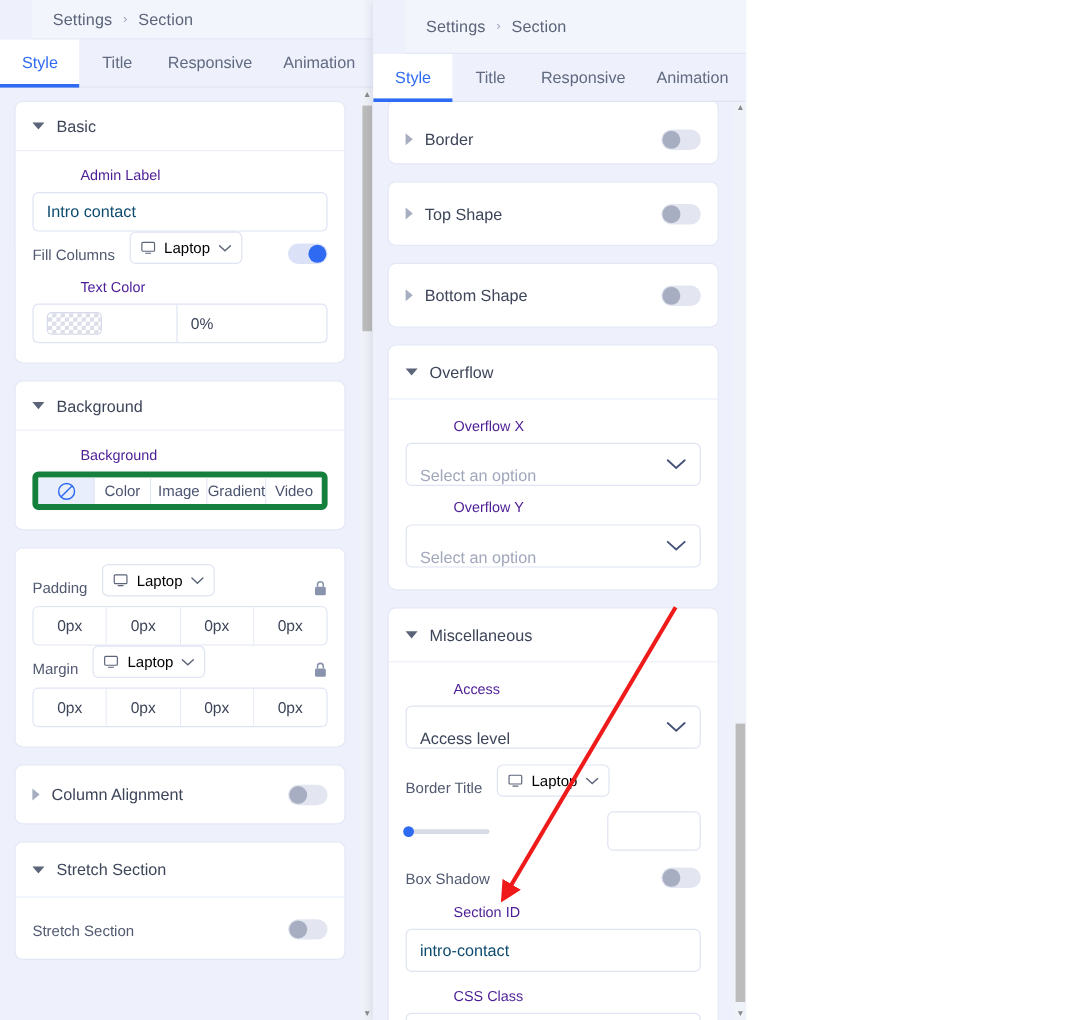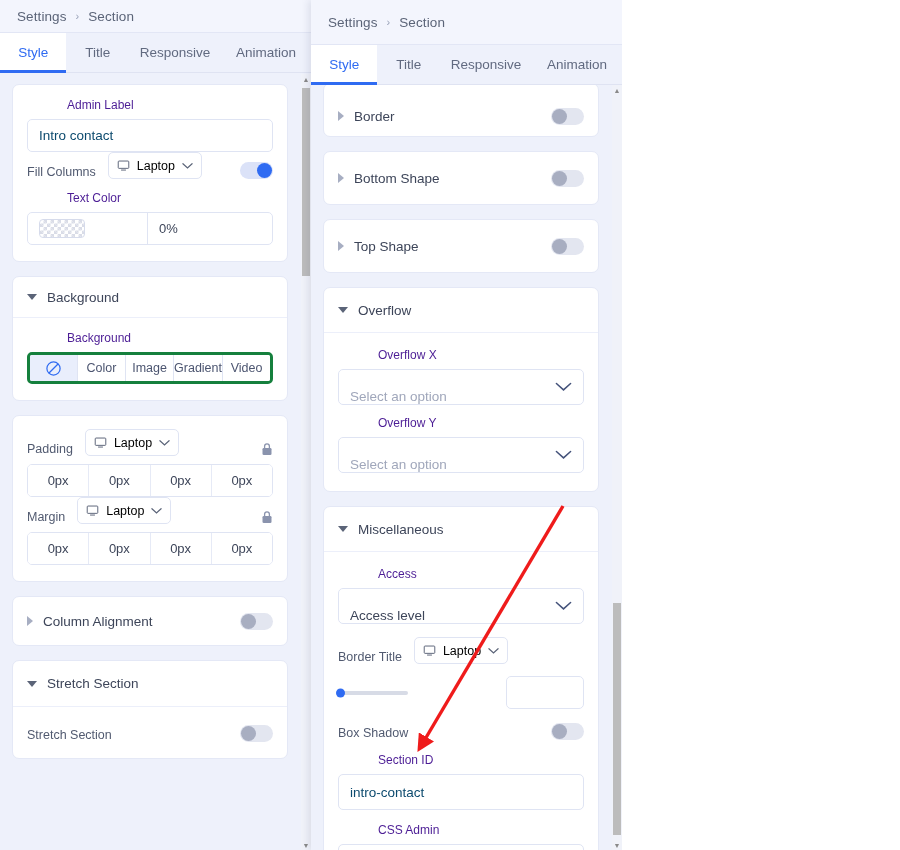--- a/index.html
+++ b/index.html
@@ -18,20 +18,21 @@
     overflow: hidden;
   }
   .breadcrumb {
     height: 33px;
     background: #f3f5fd;
     display: flex;
     align-items: center;
     padding-left: 17px;
     gap: 9px;
     border-bottom: 1px solid #e2e6f5;
+    margin-left: 27px;
   }
   .bc-item { font-size: 13.5px; color: #5b6478; letter-spacing: .1px; }
   .bc-sep { font-size: 11px; color: #9aa2b8; }
 
   .tabbar {
     height: 40px;
     background: #eef1fb;
     display: flex;
     align-items: stretch;
     border-bottom: 1px solid #dfe3f2;
@@ -186,21 +187,21 @@
   }
   .color-val {
     display: flex; align-items: center;
     padding-left: 11px;
     font-size: 13px; color: #3d4559;
   }
 
   
   .segmented {
     display: flex;
-    border: 3px solid #15803d;
+    border: 5px solid #15803d;
     border-radius: 5px;
     overflow: hidden;
     height: 32px;
     width: 100%;
   }
   .seg {
     flex: 1;
     display: flex; align-items: center; justify-content: center;
     font-size: 12.5px;
     color: #4c5companion;
@@ -342,20 +343,24 @@
   <div class="tabbar">
     <div class="tab active" style="width:84px">Style</div>
     <div class="tab" style="width:78px">Title</div>
     <div class="tab" style="width:92px">Responsive</div>
     <div class="tab" style="width:90px">Animation</div>
   </div>
 
   <div class="scrollarea">
 
     <div class="card">
+      <div class="card-head divided">
+        <span class="caret down"></span>
+        <span class="card-title">Basic</span>
+      </div>
       <div class="card-body">
         <label class="fld-label">Admin Label</label>
         <input class="textinput" value="Intro contact" style="">
 
         <div class="row">
           <span class="row-label">Fill Columns</span>
           <div class="device-select">
             <svg class="mon-icon" width="13" height="13" viewBox="0 0 16 16">
               <rect x="1.5" y="2.5" width="13" height="9" rx="1" fill="none" stroke="#5b6478" stroke-width="1.2"></rect>
               <line x1="5" y1="13.6" x2="11" y2="13.6" stroke="#5b6478" stroke-width="1.2"></line>
@@ -520,32 +525,32 @@
         <span class="spacer"></span>
         <div class="toggle">
           <span class="knob"></span>
         </div>
       </div>
     </div>
 
     <div class="card">
       <div class="card-head" style="height:52px">
         <span class="caret right"></span>
-        <span class="card-title">Bottom Shape</span>
+        <span class="card-title">Top Shape</span>
         <span class="spacer"></span>
         <div class="toggle">
           <span class="knob"></span>
         </div>
       </div>
     </div>
 
     <div class="card">
       <div class="card-head" style="height:52px">
         <span class="caret right"></span>
-        <span class="card-title">Top Shape</span>
+        <span class="card-title">Bottom Shape</span>
         <span class="spacer"></span>
         <div class="toggle">
           <span class="knob"></span>
         </div>
       </div>
     </div>
 
     <div class="card">
       <div class="card-head divided" style="height:45px">
         <span class="caret down"></span>
@@ -611,21 +616,21 @@
           <span class="row-label">Box Shadow</span>
           <span class="spacer"></span>
           <div class="toggle">
             <span class="knob"></span>
           </div>
         </div>
 
         <label class="fld-label" style="margin-top:13px">Section ID</label>
         <input class="textinput" style="height: 36px;" value="intro-contact">
 
-        <label class="fld-label" style="margin-top:13px">CSS Admin</label>
+        <label class="fld-label" style="margin-top:13px">CSS Class</label>
         <input class="textinput" style="height: 36px;" value="">
       </div>
     </div>
 
   </div>
 
   <div class="sbar">
     <div class="sarrow" style="top:0">▲</div>
     <div class="sthumb" style="top:518px; height:232px"></div>
     <div class="sarrow" style="bottom:0">▼</div>

